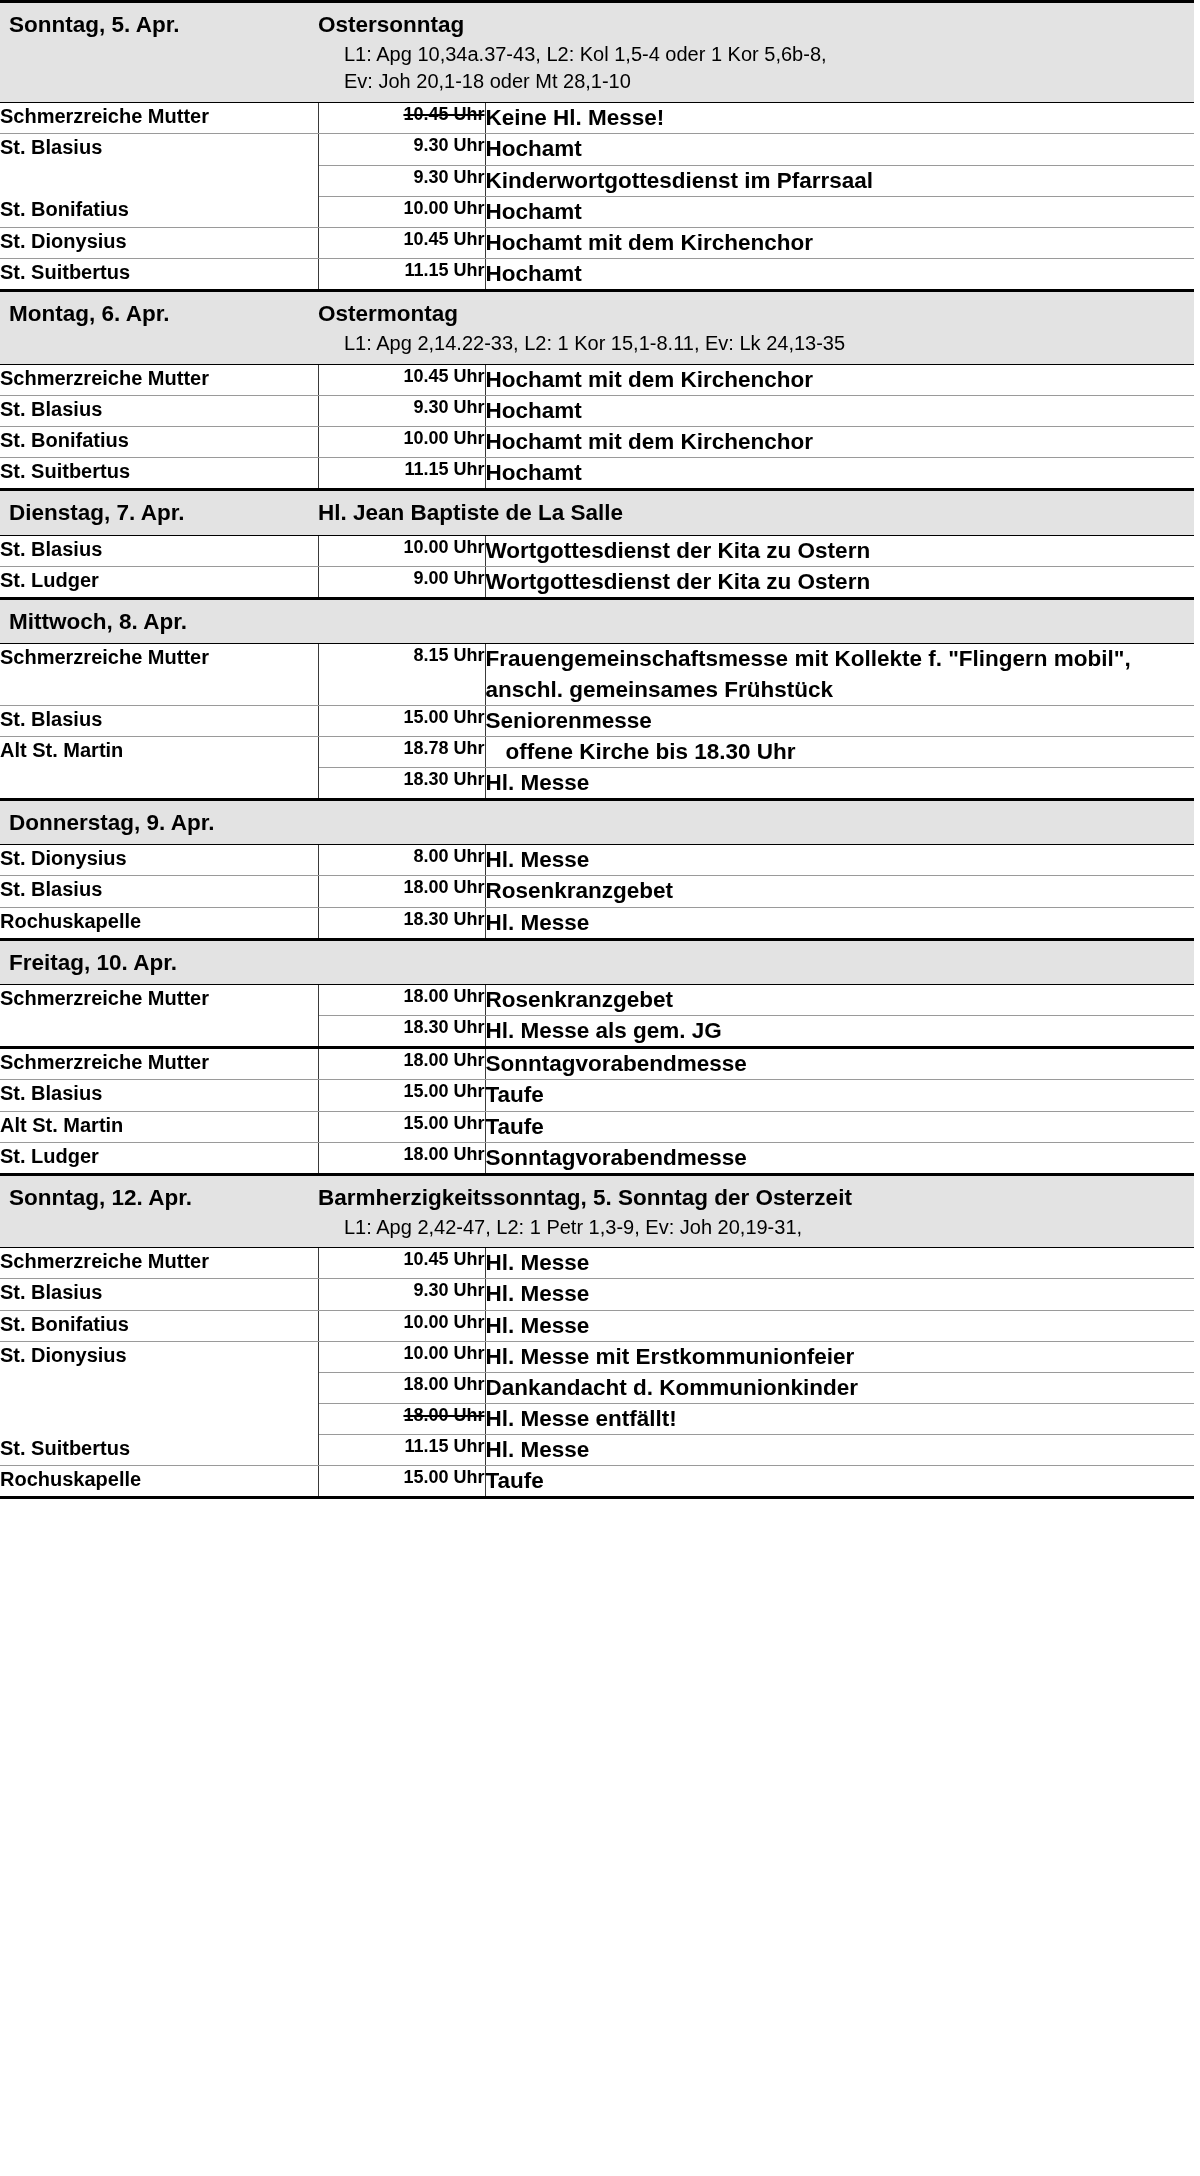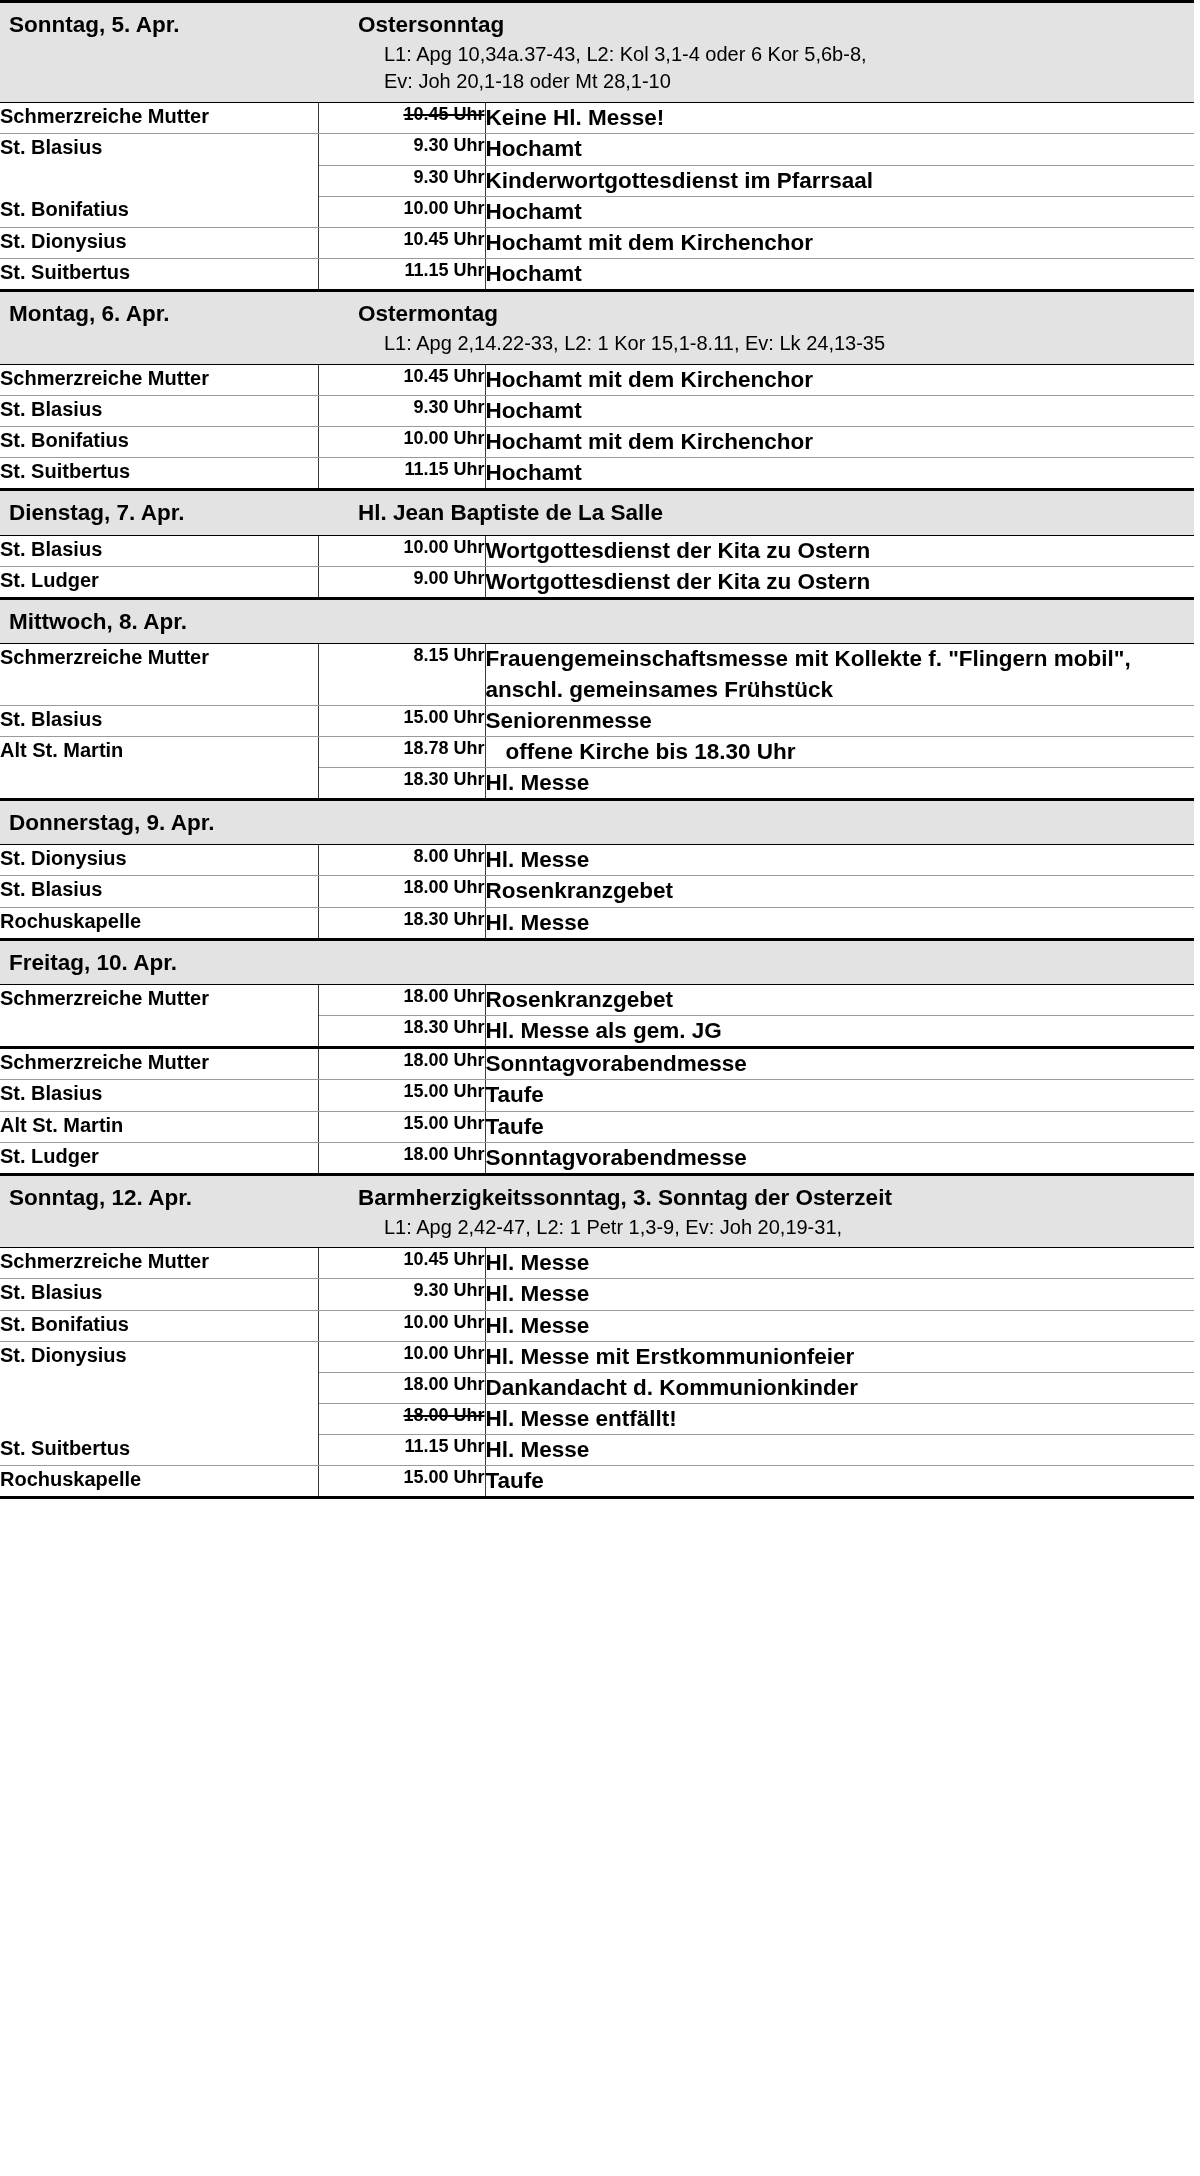--- a/index.html
+++ b/index.html
@@ -46,21 +46,20 @@
     box-sizing: border-box;
     padding-left: 9px;
     font-weight: bold;
     font-size: 22.5px;
     line-height: 1.30;
   }
   .day-meta {
     flex: 1 1 auto;
     box-sizing: border-box;
     padding-right: 20px;
-    margin-left: 40px;
   }
   .feast {
     font-weight: bold;
     font-size: 22.5px;
     line-height: 1.32;
     margin: 0;
   }
   .readings {
     font-weight: normal;
     font-size: 20px;
@@ -114,21 +113,21 @@
     <col class="c-time">
     <col class="c-desc">
   </colgroup>
   <tbody id="schedule-body">
       <tr class="day-row first">
         <td colspan="3">
           <div class="day-wrap">
             <div class="day-name">Sonntag, 5. Apr.</div>
             <div class="day-meta">
               <div class="feast">Ostersonntag</div>
-              <div class="readings">L1: Apg 10,34a.37-43, L2: Kol 3,1-4 oder 6 Kor 5,6b-8,</div>
+              <div class="readings">L1: Apg 10,34a.37-43, L2: Kol 1,5-4 oder 1 Kor 5,6b-8,</div>
               <div class="readings">Ev: Joh 20,1-18 oder Mt 28,1-10</div>
             </div>
           </div>
         </td>
       </tr>
       <tr class="svc-row">
         <td class="place">Schmerzreiche Mutter</td>
         <td class="time"><span class="strike">10.45 Uhr</span></td>
         <td class="desc">Keine Hl. Messe!</td>
       </tr>
@@ -295,21 +294,21 @@
       <tr class="svc-row last-of-block">
         <td class="place" style="border-bottom: 3px solid rgb(0, 0, 0);">St. Ludger</td>
         <td class="time" style="border-bottom: 3px solid rgb(0, 0, 0);">18.00 Uhr</td>
         <td class="desc" style="border-bottom: 3px solid rgb(0, 0, 0);">Sonntagvorabendmesse</td>
       </tr>
       <tr class="day-row">
         <td colspan="3">
           <div class="day-wrap">
             <div class="day-name">Sonntag, 12. Apr.</div>
             <div class="day-meta">
-              <div class="feast">Barmherzigkeitssonntag, 3. Sonntag der Osterzeit</div>
+              <div class="feast">Barmherzigkeitssonntag, 5. Sonntag der Osterzeit</div>
               <div class="readings">L1: Apg 2,42-47, L2: 1 Petr 1,3-9, Ev: Joh 20,19-31,</div>
             </div>
           </div>
         </td>
       </tr>
       <tr class="svc-row">
         <td class="place">Schmerzreiche Mutter</td>
         <td class="time">10.45 Uhr</td>
         <td class="desc">Hl. Messe</td>
       </tr>

